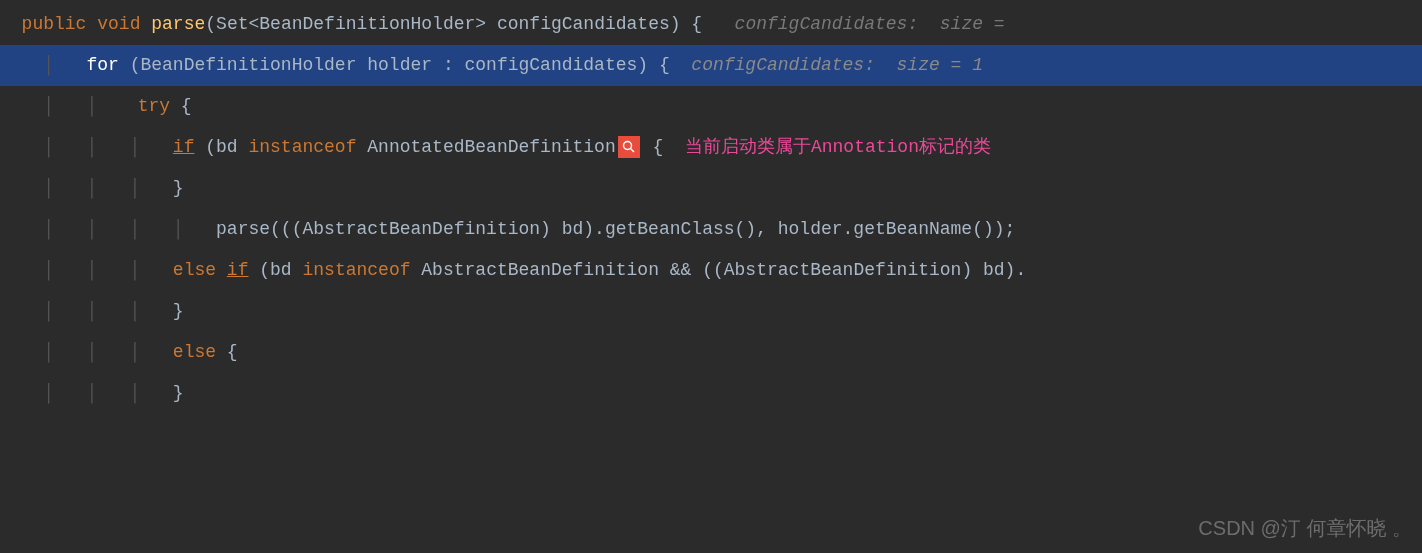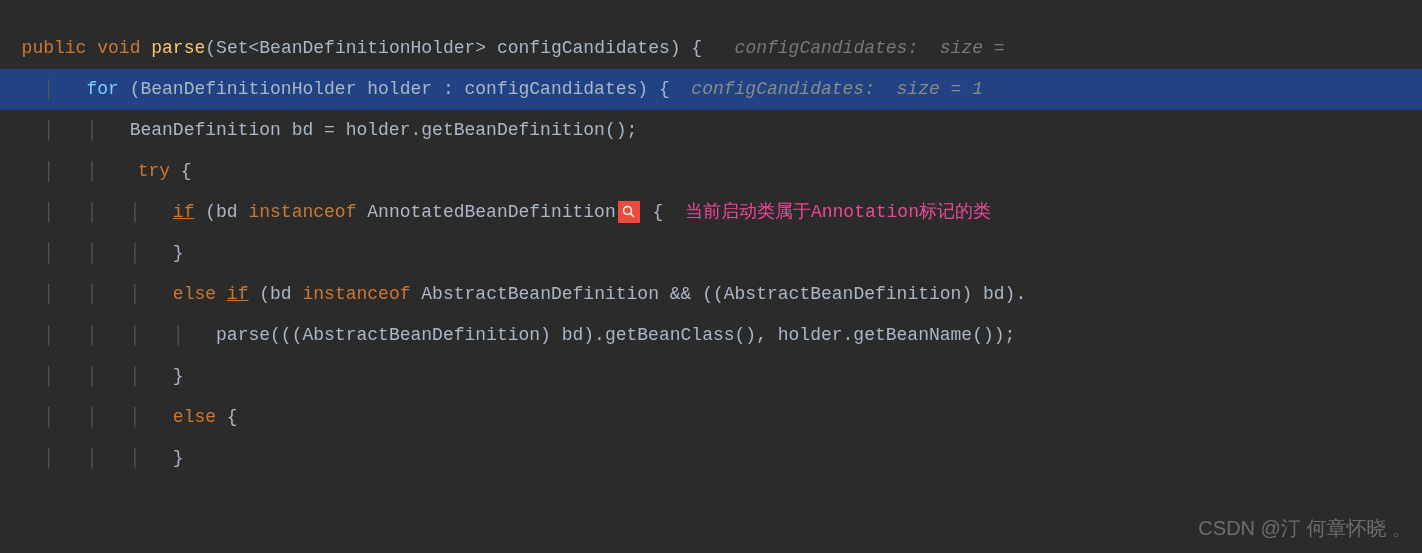--- a/index.html
+++ b/index.html
@@ -8,39 +8,39 @@
       font-family: 'Menlo', 'Consolas', 'Courier New', monospace;
       font-size: 18px;
       line-height: 41px;
       color: #a9b7c6;
       overflow: hidden;
       width: 1422px;
       height: 553px;
       position: relative;
     }
     .editor {
-      padding-top: 28px;
+      padding-top: 4px;
       width: 100%;
       height: 100%;
     }
     .line {
       white-space: pre;
       padding-left: 0;
       position: relative;
       height: 41px;
     }
     .line.highlighted-blue {
       background: #214283;
     }
     .line.highlighted-cursor {
       background: #323232;
     }
     .kw-public { color: #cc7832; }
     .kw-void { color: #cc7832; }
-    .kw-for { color: #7dd3fc; }
+    .kw-for { color: #ffffff; }
     .kw-if { color: #cc7832; text-decoration: underline; }
     .kw-else { color: #cc7832; }
     .kw-try { color: #cc7832; margin-left: 8px; }
     .kw-instanceof { color: #cc7832; }
     .method-name { color: #ffc66d; }
     .text { color: #a9b7c6; }
     .hint { color: #787878; font-style: italic; }
     .hint-light { color: #8a8a8a; font-style: italic; }
     .comment-red { color: #ec4899; font-style: normal; }
     .cursor-box {
@@ -76,35 +76,34 @@
   </style>
 </head>
 <body>
 
 <div class="editor">
 
   <div class="line"><span class="text">  </span><span class="kw-public">public</span><span class="text"> </span><span class="kw-void">void</span><span class="text"> </span><span class="method-name">parse</span><span class="text">(Set&lt;BeanDefinitionHolder&gt; configCandidates) {</span><span class="text">   </span><span class="hint">configCandidates:  size =</span></div>
 
   <div class="line highlighted-blue"><span class="guide">    │   </span><span class="kw-for">for</span><span class="text"> (BeanDefinitionHolder holder : configCandidates) {  </span><span class="hint-light">configCandidates:  size = 1</span></div>
 
-  <div class="line"><span class="guide">    │   │   </span><span class="text">BeanDefinition bd = holder.getBeanDefinition();</span></div>
 
   <div class="line"><span class="guide">    │   │   </span><span class="kw-try">try</span><span class="text"> {</span></div>
 
   <div class="line"><span class="guide">    │   │   │   </span><span class="kw-if">if</span><span class="text"> (bd </span><span class="kw-instanceof">instanceof</span><span class="text"> AnnotatedBeanDefinition</span><span class="search-icon"><svg width="16" height="16" viewBox="0 0 16 16">
           <circle cx="6.5" cy="6.5" r="4" stroke="#fff" stroke-width="1.5" fill="none"></circle>
           <line x1="9.5" y1="9.5" x2="13" y2="13" stroke="#fff" stroke-width="1.5"></line>
         </svg></span><span class="text"> {  </span><span class="comment-red">当前启动类属于Annotation标记的类</span></div>
 
 
   <div class="line"><span class="guide">    │   │   │   </span><span class="text">}</span></div>
 
+  <div class="line"><span class="guide">    │   │   │   │   </span><span class="text">parse(((AbstractBeanDefinition) bd).getBeanClass(), holder.getBeanName());</span></div>
+
   <div class="line"><span class="guide">    │   │   │   </span><span class="kw-else">else</span><span class="text"> </span><span class="kw-if">if</span><span class="text"> (bd </span><span class="kw-instanceof">instanceof</span><span class="text"> AbstractBeanDefinition &amp;&amp; ((AbstractBeanDefinition) bd).</span></div>
-
-  <div class="line"><span class="guide">    │   │   │   │   </span><span class="text">parse(((AbstractBeanDefinition) bd).getBeanClass(), holder.getBeanName());</span></div>
 
   <div class="line"><span class="guide">    │   │   │   </span><span class="text">}</span></div>
 
   <div class="line"><span class="guide">    │   │   │   </span><span class="kw-else">else</span><span class="text"> {</span></div>
 
 
   <div class="line"><span class="guide">    │   │   │   </span><span class="text">}</span></div>
 
 </div>
 

